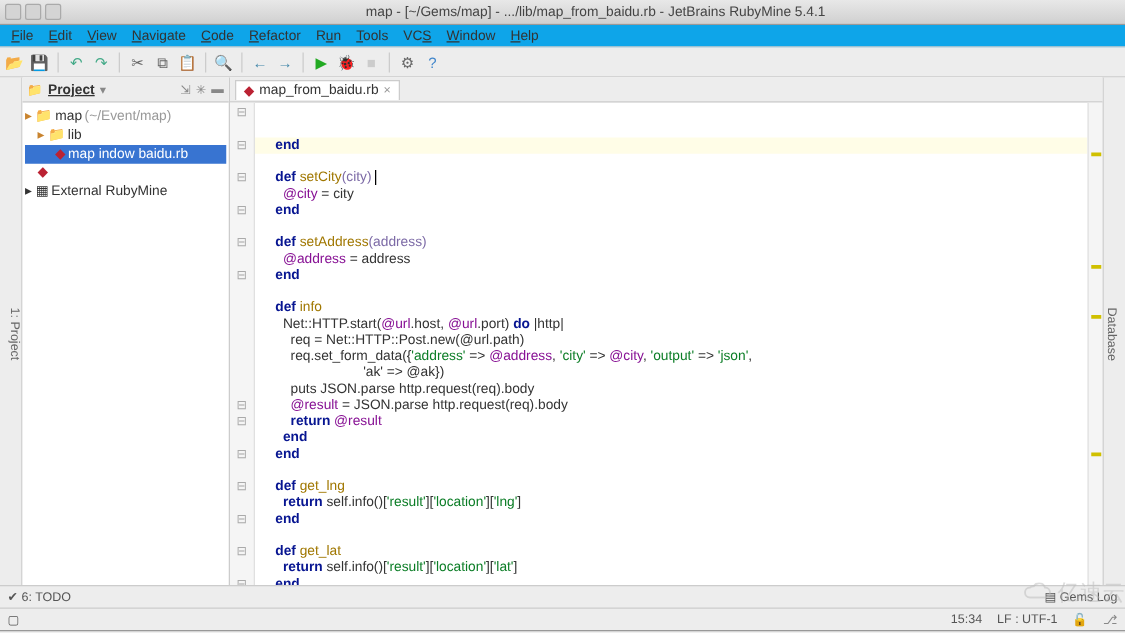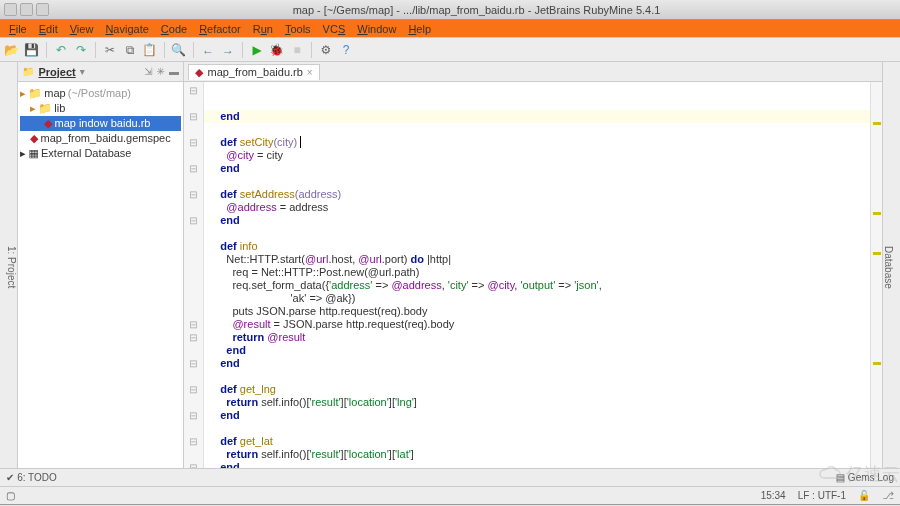--- a/index.html
+++ b/index.html
@@ -1,21 +1,21 @@
 <!DOCTYPE html>
 <html><head>
 <meta charset="utf-8">
 <style>
 * { margin: 0; padding: 0; box-sizing: border-box; font-family: sans-serif; }
 body { width: 900px; height: 506px; background: #f0f0f0; overflow: hidden; font-size: 11px; color: #333; }
 .titlebar { height: 20px; background: linear-gradient(#e8e8e8,#d0d0d0); border-bottom: 1px solid #999; display: flex; align-items: center; padding: 0 4px; }
 .win-ctrl { display: flex; gap: 3px; margin-right: 8px; }
 .win-btn { width: 13px; height: 13px; border-radius: 2px; background: #d4d4d4; border: 1px solid #aaa; }
 .title { font-size: 11px; color: #444; flex:1; text-align:center; }
-.menubar { height: 18px; background: #f97316; border-bottom: 1px solid #ccc; display: flex; align-items: center; padding: 0 4px; gap: 2px; font-size: 11px; }
+.menubar { height: 18px; background: #0ea5e9; border-bottom: 1px solid #ccc; display: flex; align-items: center; padding: 0 4px; gap: 2px; font-size: 11px; }
 .menubar span { padding: 1px 5px; cursor: pointer; }
 .menubar span u { text-decoration: underline; }
 .toolbar { height: 24px; background: #ededed; border-bottom: 1px solid #ccc; display: flex; align-items: center; padding: 0 4px; gap: 4px; }
 .tb-ico { width: 16px; height: 16px; display: inline-flex; align-items: center; justify-content: center; font-size: 12px; color: #666; }
 .tb-sep { width: 1px; height: 16px; background: #ccc; margin: 0 2px; }
 .main { display: flex; height: 406px; }
 .sidestrip-l, .sidestrip-r { width: 18px; background: #ededed; border-right: 1px solid #ccc; writing-mode: vertical-rl; text-orientation: mixed; font-size: 10px; color: #666; display:flex; flex-direction:column; align-items:center; padding-top:4px; gap:10px;}
 .sidestrip-r { border-right:none; border-left:1px solid #ccc; writing-mode: vertical-lr; }
 .sidestrip-l span, .sidestrip-r span { padding:2px 0; }
 .project { width: 166px; background: #fff; border-right: 1px solid #ccc; display:flex; flex-direction:column; }
@@ -118,37 +118,36 @@
       <span class="ico">▾</span>
       <span class="sp"></span>
       <span class="ico">⇲</span>
       <span class="ico">✳</span>
       <span class="ico">▬</span>
     </div>
     <div class="tree" id="tree">
         <div class="row ind0">
           <span class="folder">▸ 📁</span> 
           <span>map</span>
-          <span style="color:#999"> (~/Post/map)</span>
+          <span style="color:#999"> (~/Event/map)</span>
         </div>
         <div class="row ind1">
           <span class="folder">▸ 📁</span> 
           <span>lib</span>
         </div>
         <div class="row ind2 sel">
           <span class="ruby">◆</span> 
           <span>map indow baidu.rb</span>
         </div>
         <div class="row ind1">
           <span class="ruby">◆</span> 
-          <span>map_from_baidu.gemspec</span>
         </div>
         <div class="row ind0">
           <span>▸ ▦</span> 
-          <span>External Database</span>
+          <span>External RubyMine</span>
         </div>
       </div>
   </div>
 
   <div class="editor-area">
     <div class="tabs">
       <div class="tab">
         <span style="color:#b23">◆</span>
         <span>map_from_baidu.rb</span>
         <span class="x">×</span>

